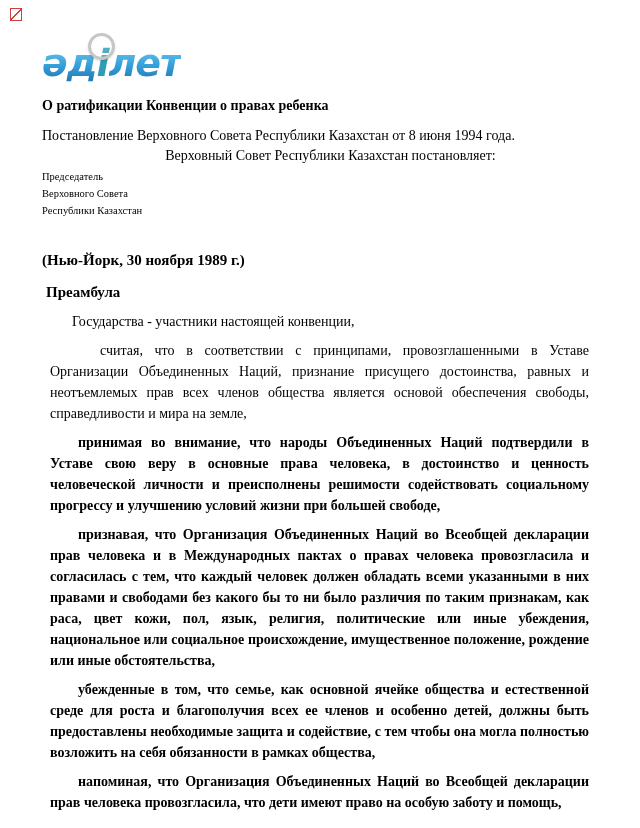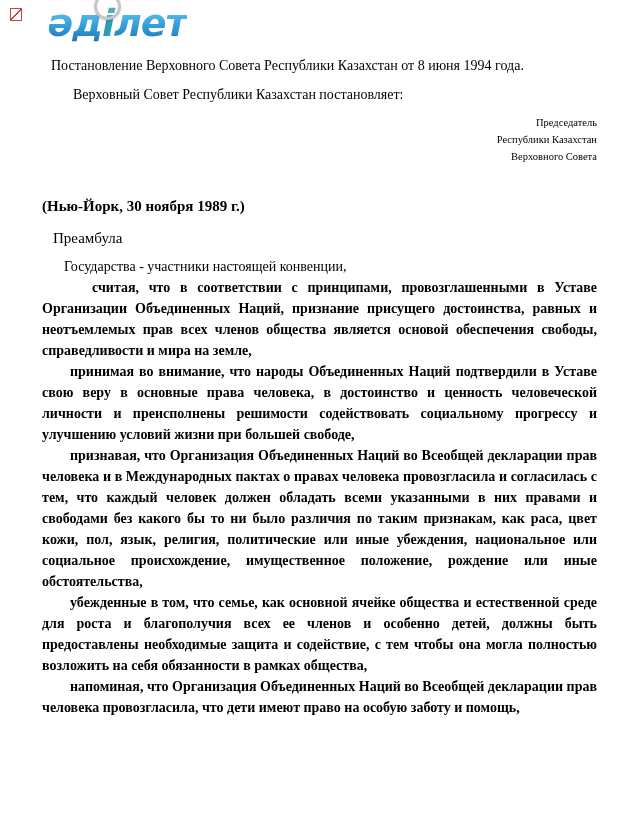--- a/index.html
+++ b/index.html
@@ -16,83 +16,84 @@
   
   .broken-icon{
     position:absolute;left:10px;top:8px;
     width:10px;height:11px;
     border:1px solid #cc4040;
     background:linear-gradient(135deg,transparent 44%,#cc4040 44%,#cc4040 56%,transparent 56%);
   }
 
   
   .logo{
+    margin-top:40px;
     font-family:"DejaVu Sans",sans-serif;
     font-style:italic;font-weight:bold;
     font-size:38px;line-height:46px;
     letter-spacing:-1px;
     white-space:nowrap;
     width:150px;
     cursor:pointer;
-    text-align:center;
   }
   .logo-part{
     background:linear-gradient(180deg,#7cd3f6 0%,#35a0da 55%,#1b6fae 100%);
     -webkit-background-clip:text;background-clip:text;
     color:transparent;
   }
   .logo-i-wrap{position:relative;display:inline-block;}
   .logo-i{color:#2d9db3;}
   .magnifier-ring{
     position:absolute;left:-8px;top:-7px;
     width:21px;height:21px;
     border:3px solid #c6c6c6;border-radius:50%;
     background:rgba(250,250,250,0.18);
     box-shadow:0 1px 2px rgba(0,0,0,0.18);
   }
 
   .doc-title{font-size:14px;font-weight:bold;line-height:20px;margin:10px 0 0;}
 
-  .r-p{font-size:14px;line-height:20px;margin:9px;}
+  .r-p{font-size:14px;line-height:20px;margin:0;}
   .r-intro{margin-top:10px;}
-  .ind-22{text-indent:22px;}
+  .ind-22{text-indent:22px;text-align:center;}
   .ind-28{text-indent:28px;font-weight:bold;}
-  .ind-50{text-indent:50px;font-weight:bold;}
+  .ind-50{text-indent:50px;}
   .just{text-align:justify;}
 
   .sig{font-size:10.5px;line-height:17px;margin-top:2px;}
-  .sig div{margin:0;text-align:right;}
+  .sig div{margin:0;}
 
   .conv-title{font-size:15px;font-weight:bold;line-height:21px;margin:31px 0 0;}
-  .preamble-h{font-size:15px;font-weight:normal;line-height:21px;margin:11px 11px 0;}
+  .preamble-h{font-size:15px;font-weight:bold;line-height:21px;margin:11px 4px 0;}
 
   .preamble{margin-top:7px;}
-  .p-p{font-size:14px;line-height:21px;margin:0;text-align:justify;}
+  .p-p{font-size:14px;line-height:21px;margin:8px;text-align:justify;}
 </style>
 </head>
 <body>
 
 <div class="page">
 
   <div class="broken-icon"></div>
 
   <div class="content">
 
     <div class="logo">
       <span class="logo-part">әд</span><span class="logo-i-wrap"><span class="logo-i">і</span><span class="magnifier-ring"></span></span><span class="logo-part">лет</span>
     </div>
 
+    <h1 class="doc-title">О ратификации Конвенции о правах ребенка</h1>
 
     <p class="r-p r-intro">Постановление Верховного Совета Республики Казахстан от 8 июня 1994 года.</p>
     <p class="r-p ind-22">Верховный Совет Республики Казахстан постановляет:</p>
 
     <div class="sig">
       <div>Председатель</div>
+      <div>Верховного Совета</div>
       <div>Республики Казахстан</div>
-      <div>Верховного Совета</div>
     </div>
 
     <div class="conv-title">
       <div>(Нью-Йорк, 30 ноября 1989 г.)</div>
     </div>
 
     <div class="preamble-h">Преамбула</div>
 
     <div class="preamble">
       <p class="p-p ind-22">Государства - участники настоящей конвенции,</p>

